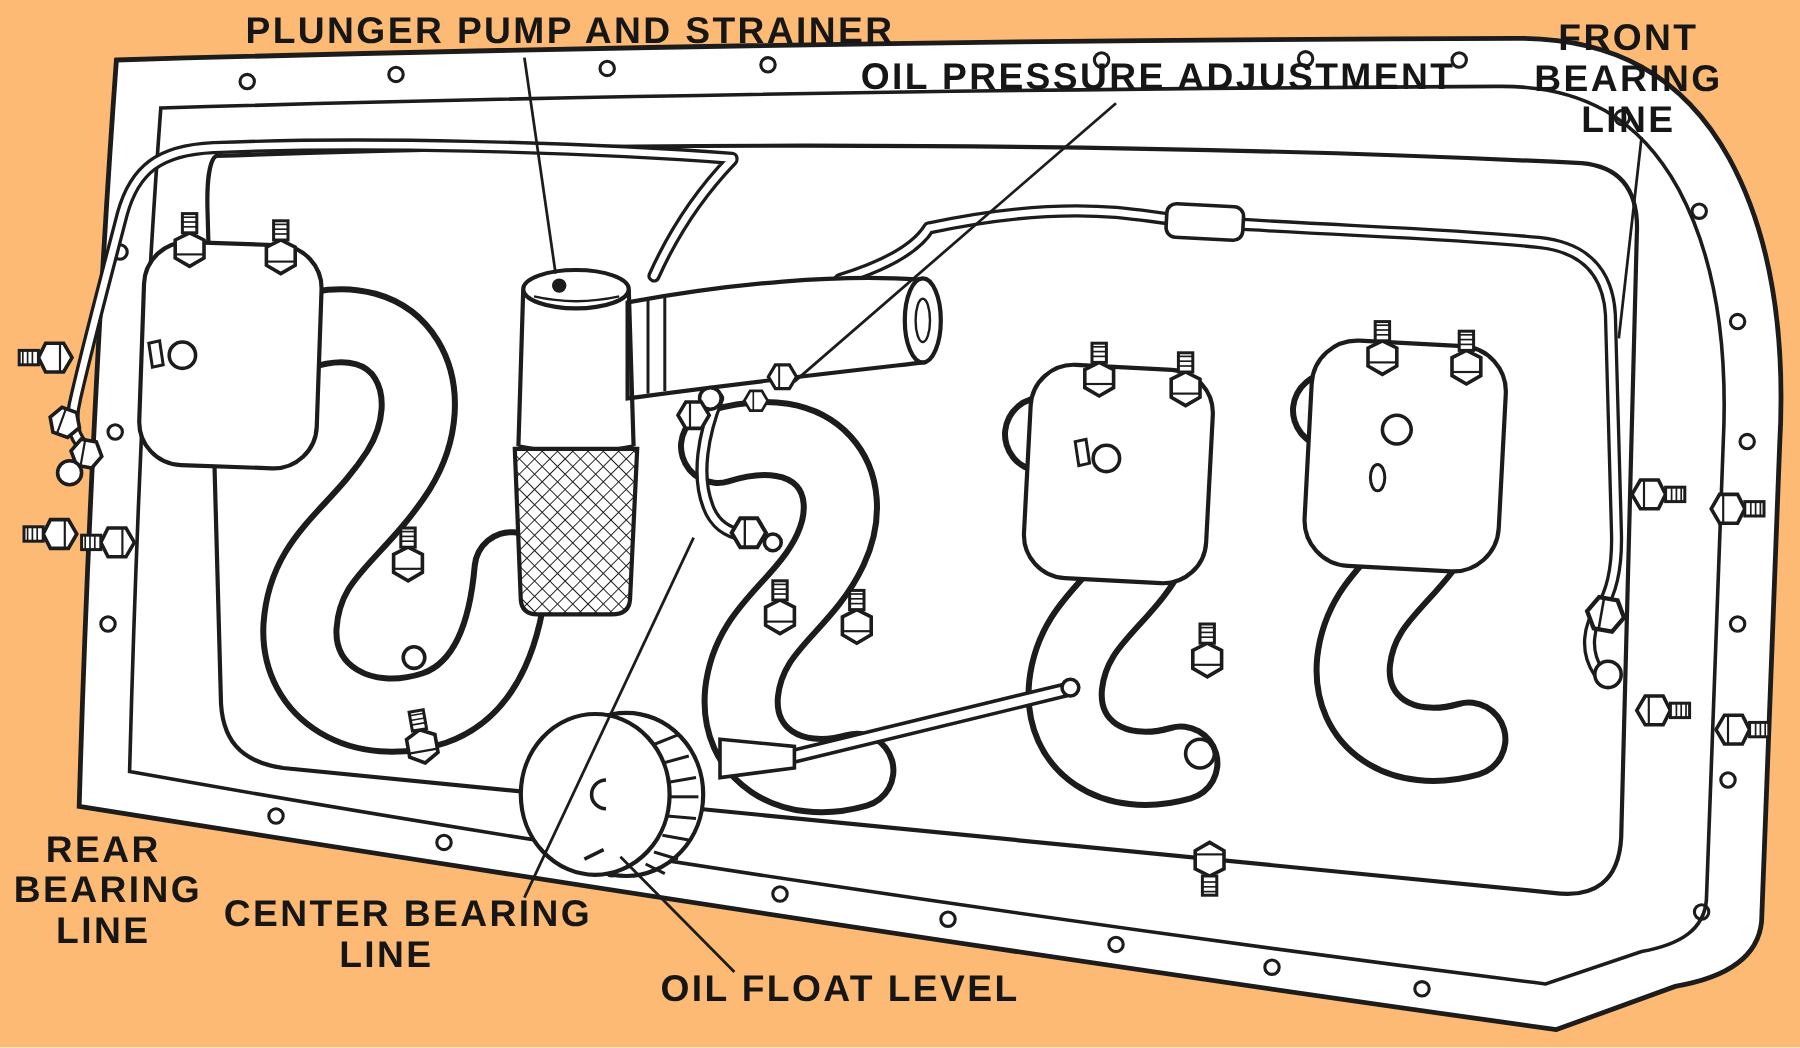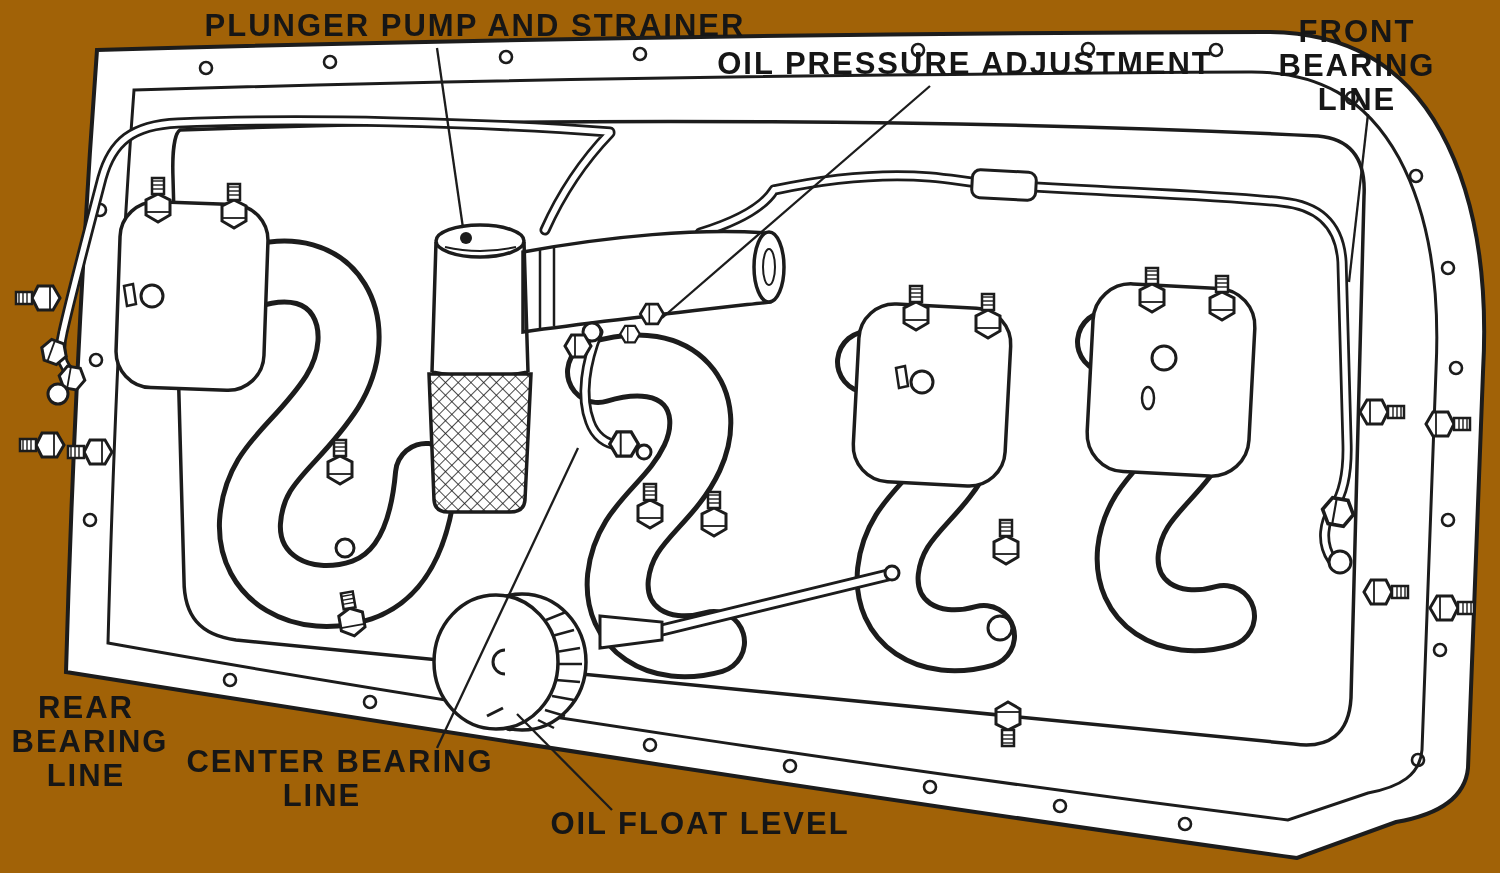--- a/index.html
+++ b/index.html
@@ -1,19 +1,19 @@
 <!DOCTYPE html>
 <html><head>
 <meta charset="utf-8">
 <style>
   html,body{margin:0;padding:0;background:#ffffff;}
   .stage{
     position:relative;
     width:1500px;height:873px;
-    background:#a16207;
+    background:#fdba74;
     overflow:hidden;
     font-family:"Liberation Sans", sans-serif;
   }
   .stage svg{position:absolute;left:0;top:0;}
   text.lbl{
     font-family:"Liberation Sans", sans-serif;
     font-weight:700;
     font-size:31px;
     letter-spacing:2px;
     fill:#161616;

